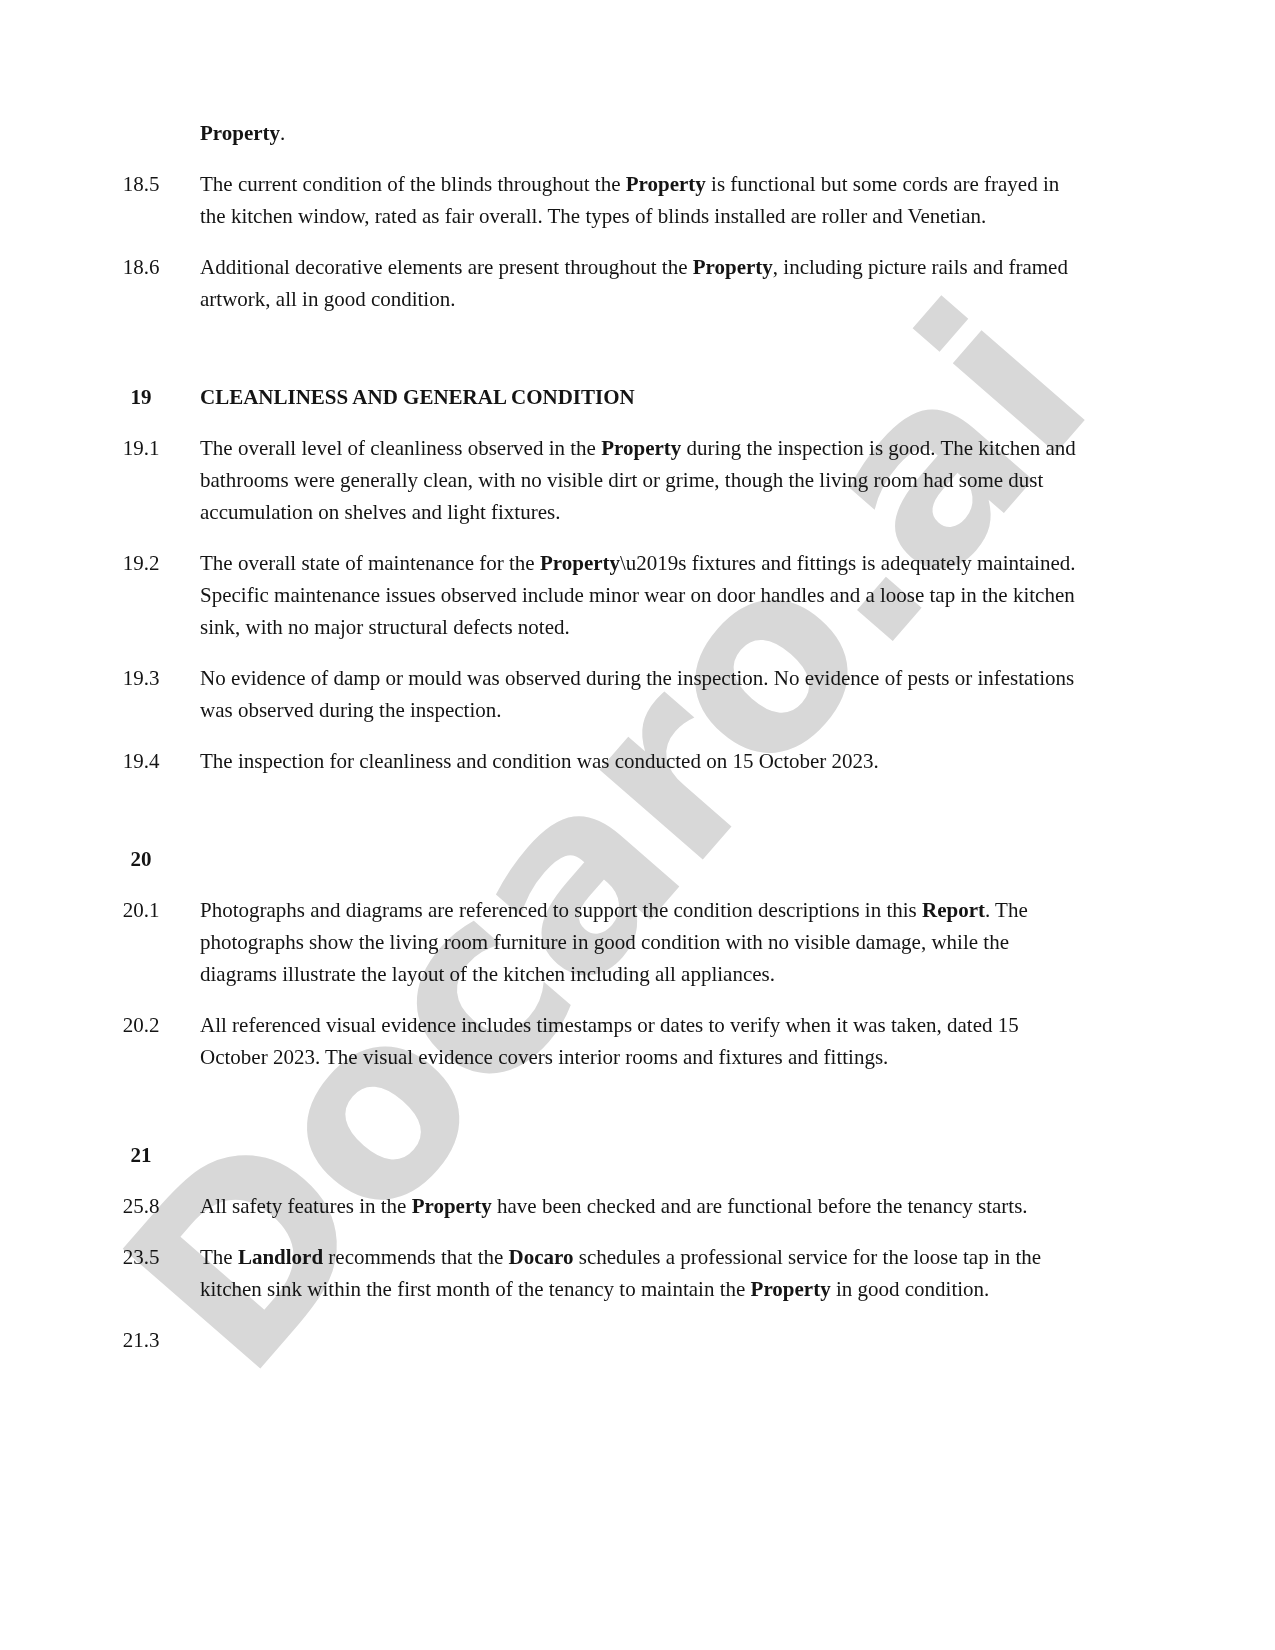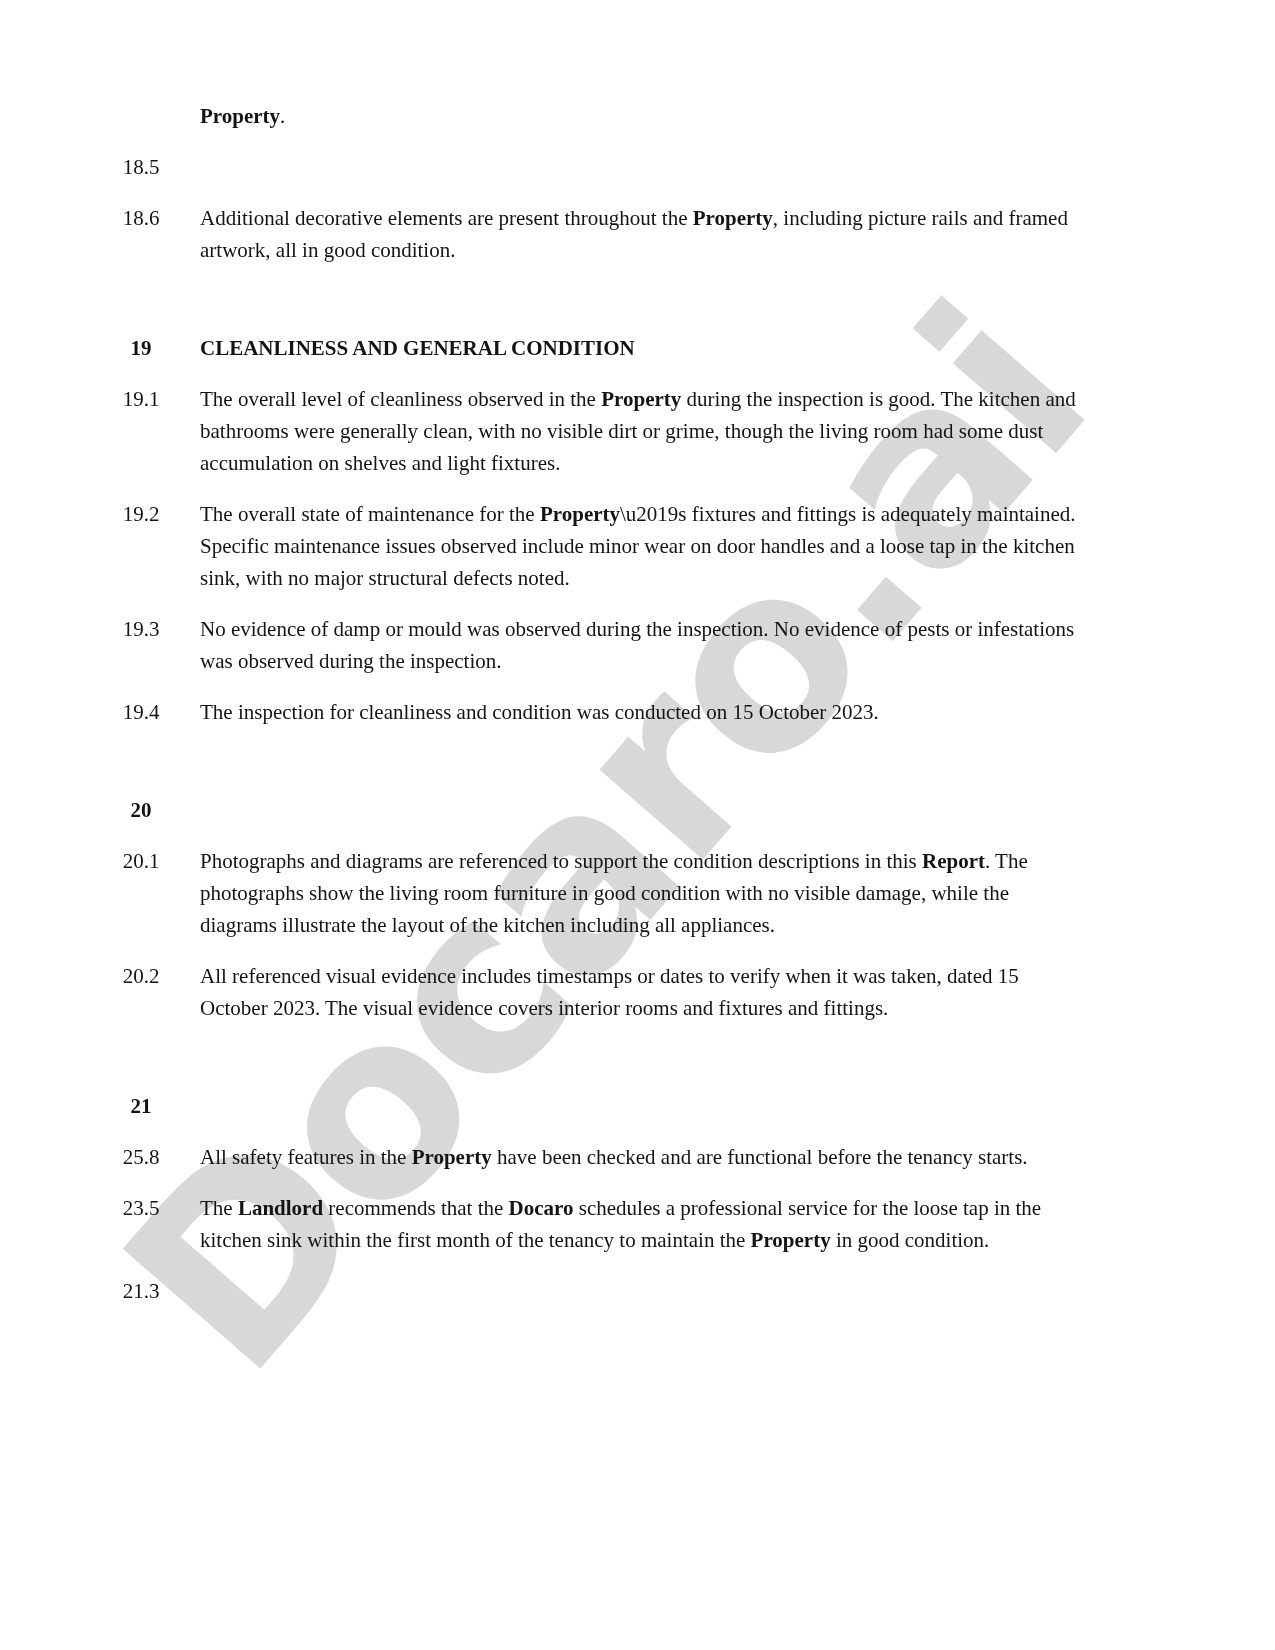--- a/index.html
+++ b/index.html
@@ -27,21 +27,21 @@
     font-size: 250px;
     letter-spacing: -0.02em;
     color: #d8d8d8;
     white-space: nowrap;
     z-index: 0;
     user-select: none;
   }
   .content {
     position: absolute;
     left: 100px;
-    top: 100px;
+    top: 117px;
     width: 980px;
     z-index: 1;
     font-size: 21px;
     line-height: 32px;
   }
   .clause {
     display: grid;
     grid-template-columns: 82px 880px;
     column-gap: 18px;
     margin-top: 19px;
@@ -74,20 +74,21 @@
 
   <div class="content">
 
     <div class="clause first">
       <div class="clause-num"></div>
       <div class="clause-text"><b>Property</b><span>.</span></div>
     </div>
 
     <div class="clause">
       <div class="clause-num">18.5</div>
+      <div class="clause-text"><span>The current condition of the blinds throughout the </span><b>Property</b><span> is functional but some cords are frayed in the kitchen window, rated as fair overall. The types of blinds installed are roller and Venetian.</span></div>
     </div>
     <div class="clause">
       <div class="clause-num">18.6</div>
       <div class="clause-text"><span>Additional decorative elements are present throughout the </span><b>Property</b><span>, including picture rails and framed artwork, all in good condition.</span></div>
     </div>
 
     <div class="clause heading-row">
       <div class="clause-num">19</div>
       <div class="clause-text">CLEANLINESS AND GENERAL CONDITION</div>
     </div>

